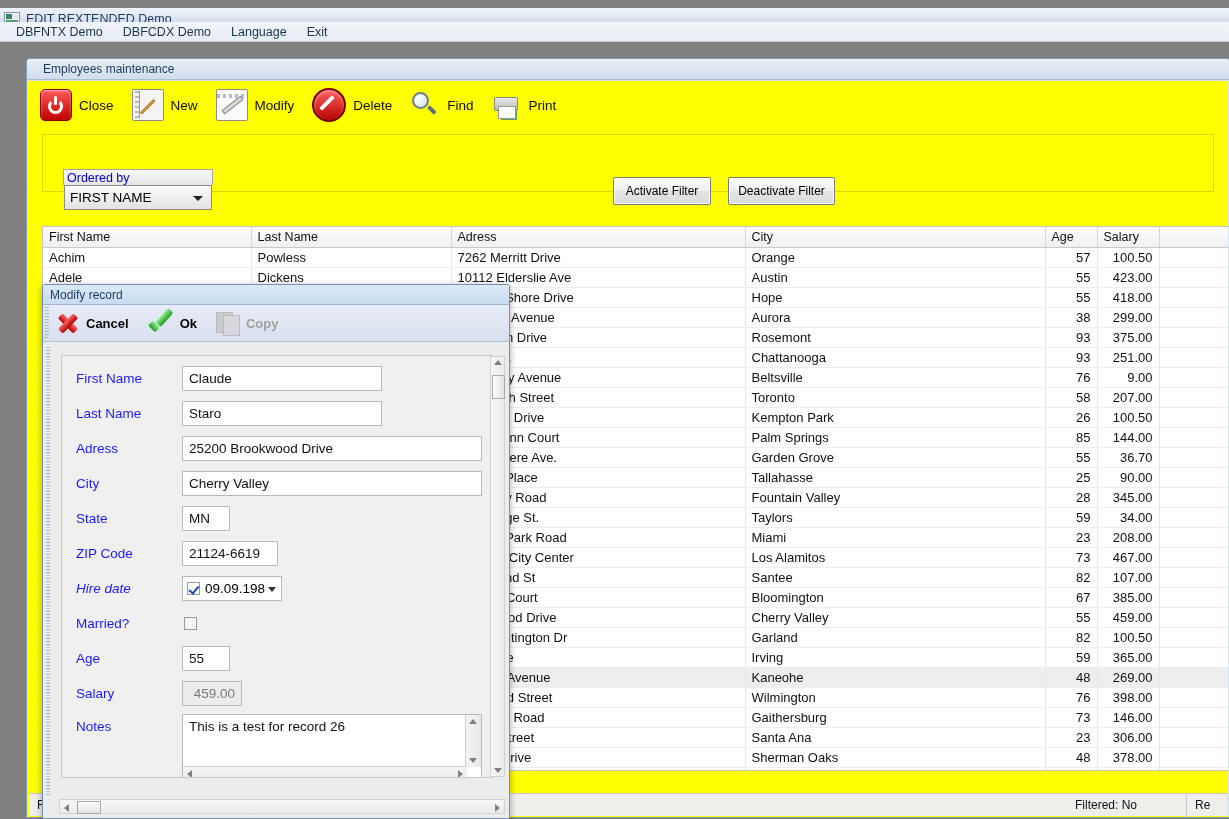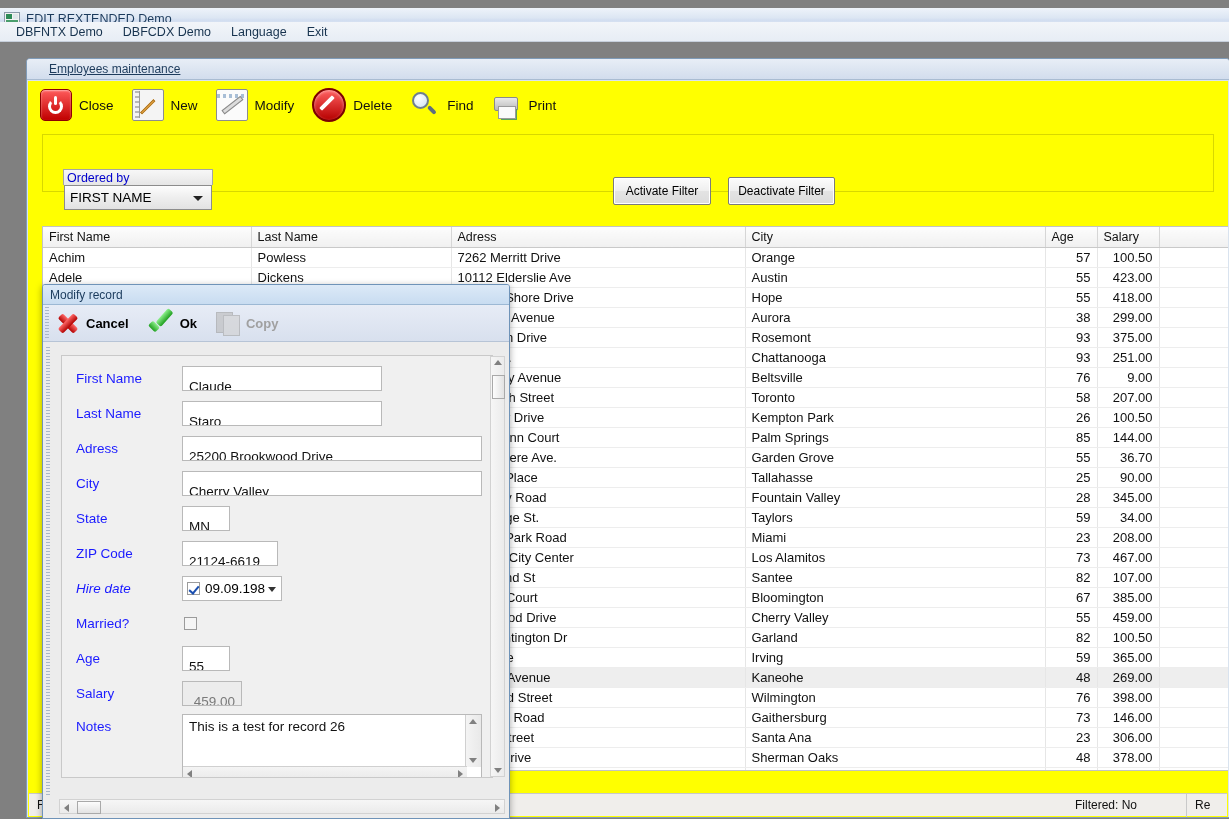--- a/index.html
+++ b/index.html
@@ -46,24 +46,23 @@
     position: absolute; left: 26px; top: 58px; width: 1204px; height: 760px;
     background: #d9e3ef;
     border: 1px solid #7f9bb8;
     border-radius: 4px 4px 0 0;
     box-sizing: border-box;
   }
   .mdi-titlebar {
     height: 21px;
     background: linear-gradient(to bottom,#e8eef6 0%, #d2dded 100%);
     border-bottom: 1px solid #a9bcd2;
-    display: flex; align-items: center; padding-left: 22px;
+    display: flex; align-items: center; padding-left: 16px;
     font-size: 12px; color: #1d3b5c; box-sizing: border-box;
     border-radius: 3px 3px 0 0;
-    text-decoration: underline;
   }
   .mdi-body {
     position: absolute; left: 1px; top: 22px; right: 1px; bottom: 0;
     background: #ffff00;
   }
 
   
   .toolbar {
     position: absolute; left: 0; top: 0; width: 100%; height: 48px;
     background: #ffff00;
@@ -228,21 +227,21 @@
   .dlg-form {
     position: absolute; left: 18px; top: 70px; width: 432px; height: 423px;
     background: #f0f0f0; border: 1px solid #c9c9c9; box-sizing: border-box;
     overflow: hidden;
   }
   .frm-row { position: absolute; left: 0; width: 100%; height: 35px; }
   .frm-label { position: absolute; left: 14px; font-size: 13.5px; color: #1a1aff; }
   .frm-input {
     position: absolute; background: #fff; border: 1px solid #b9b9b9;
     font-size: 13.5px; color: #111; height: 25px; line-height: 23px;
-    padding: 8px 6px; box-sizing: border-box; white-space: nowrap; overflow: hidden;
+    padding: 0 6px; box-sizing: border-box; white-space: nowrap; overflow: hidden;
   }
   .frm-input.ro { background:#ececec; color:#7a7a7a; text-align:right; }
   .chk {
     position:absolute; width:13px; height:13px; background:#f5f5f5;
     border:1px solid #9b9b9b; box-sizing:border-box;
   }
   .chk.on { background:#fff; }
   .chk.on::after {
     content:""; position:absolute; left:3px; top:1px; width:4px; height:8px;
     border:solid #1b4fb0; border-width: 0 2px 2px 0; transform: rotate(40deg);

